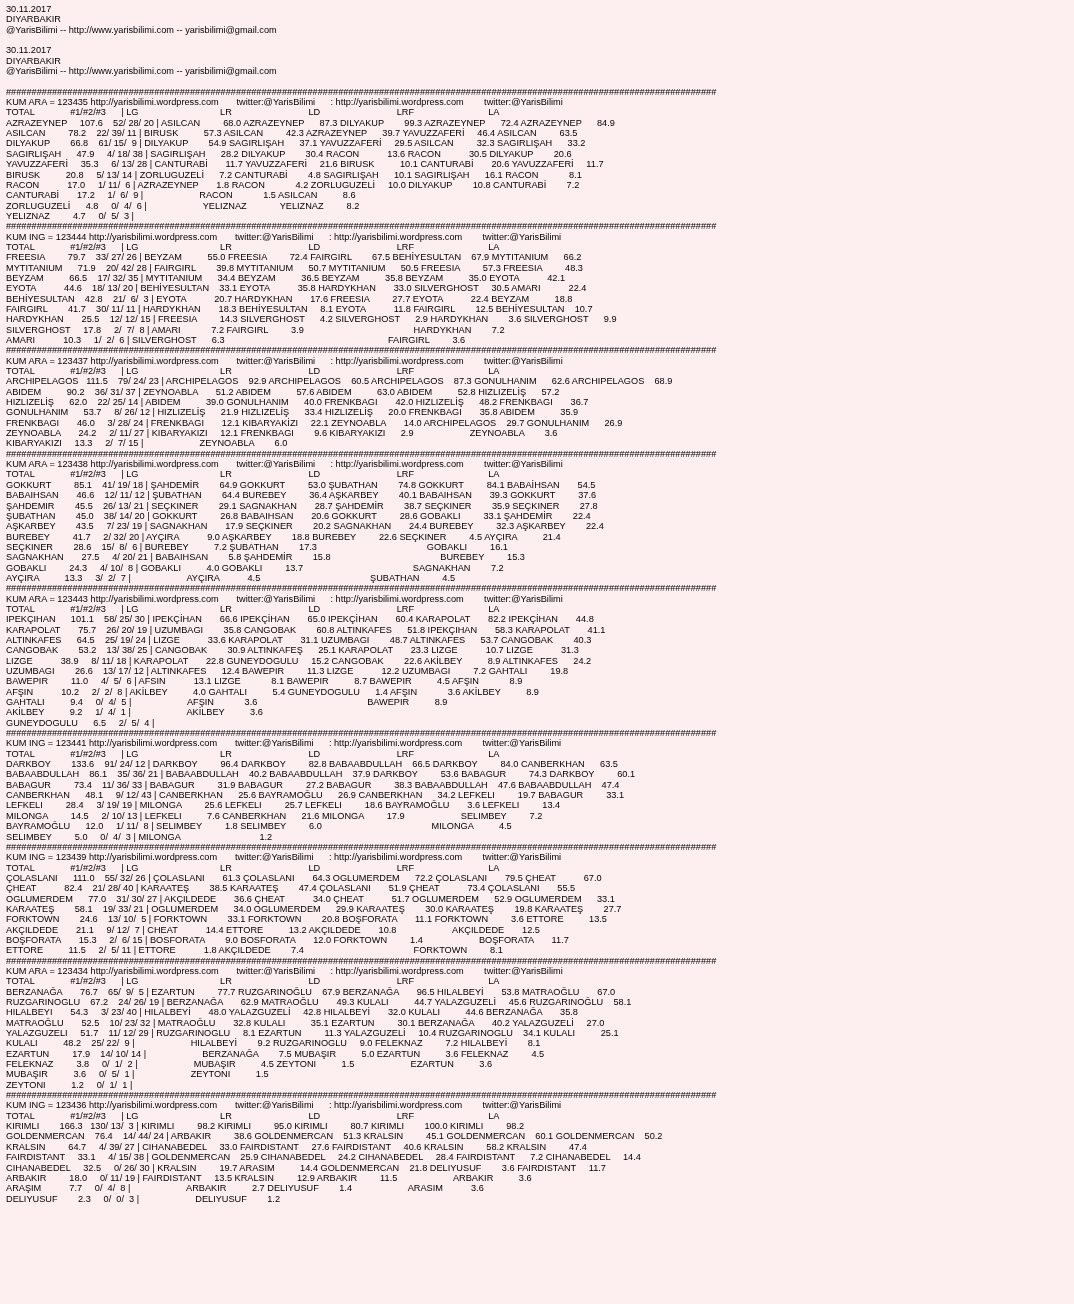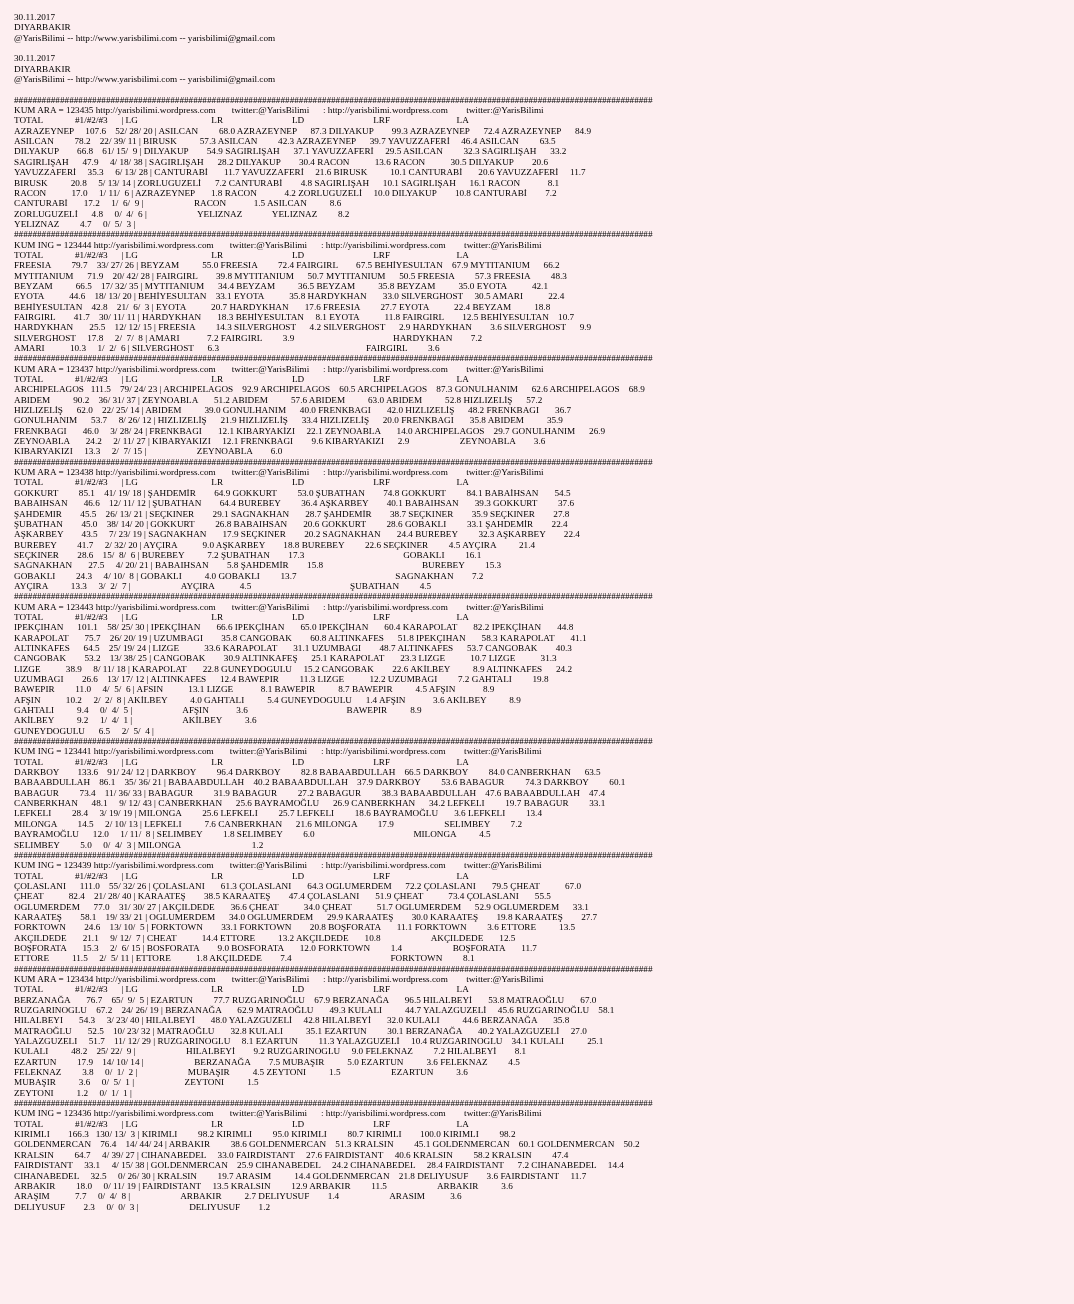--- a/index.html
+++ b/index.html
@@ -5,21 +5,21 @@
   html,body{margin:0;padding:0;background:#fdeef0;}
   body{
     font-family:"DejaVu Sans Mono","Liberation Mono",monospace;
     font-size:9.2px;
     line-height:10.35px;
     color:#000;
     width:1074px;
     -webkit-font-smoothing:none;
   }
   .page{width:1074px;padding:4px 0 0 6px;box-sizing:border-box;}
-  pre{margin:8px;font-family:Liberation Serif, serif;font-size:inherit;line-height:inherit;white-space:pre;}
+  pre{margin:0;font-family:Liberation Sans, sans-serif;font-size:inherit;line-height:inherit;white-space:pre;}
 </style>
 </head>
 <body>
 
 <div class="page">
   <pre id="out">30.11.2017
 DIYARBAKIR
 @YarisBilimi -- http://www.yarisbilimi.com -- yarisbilimi@gmail.com
 
 30.11.2017

